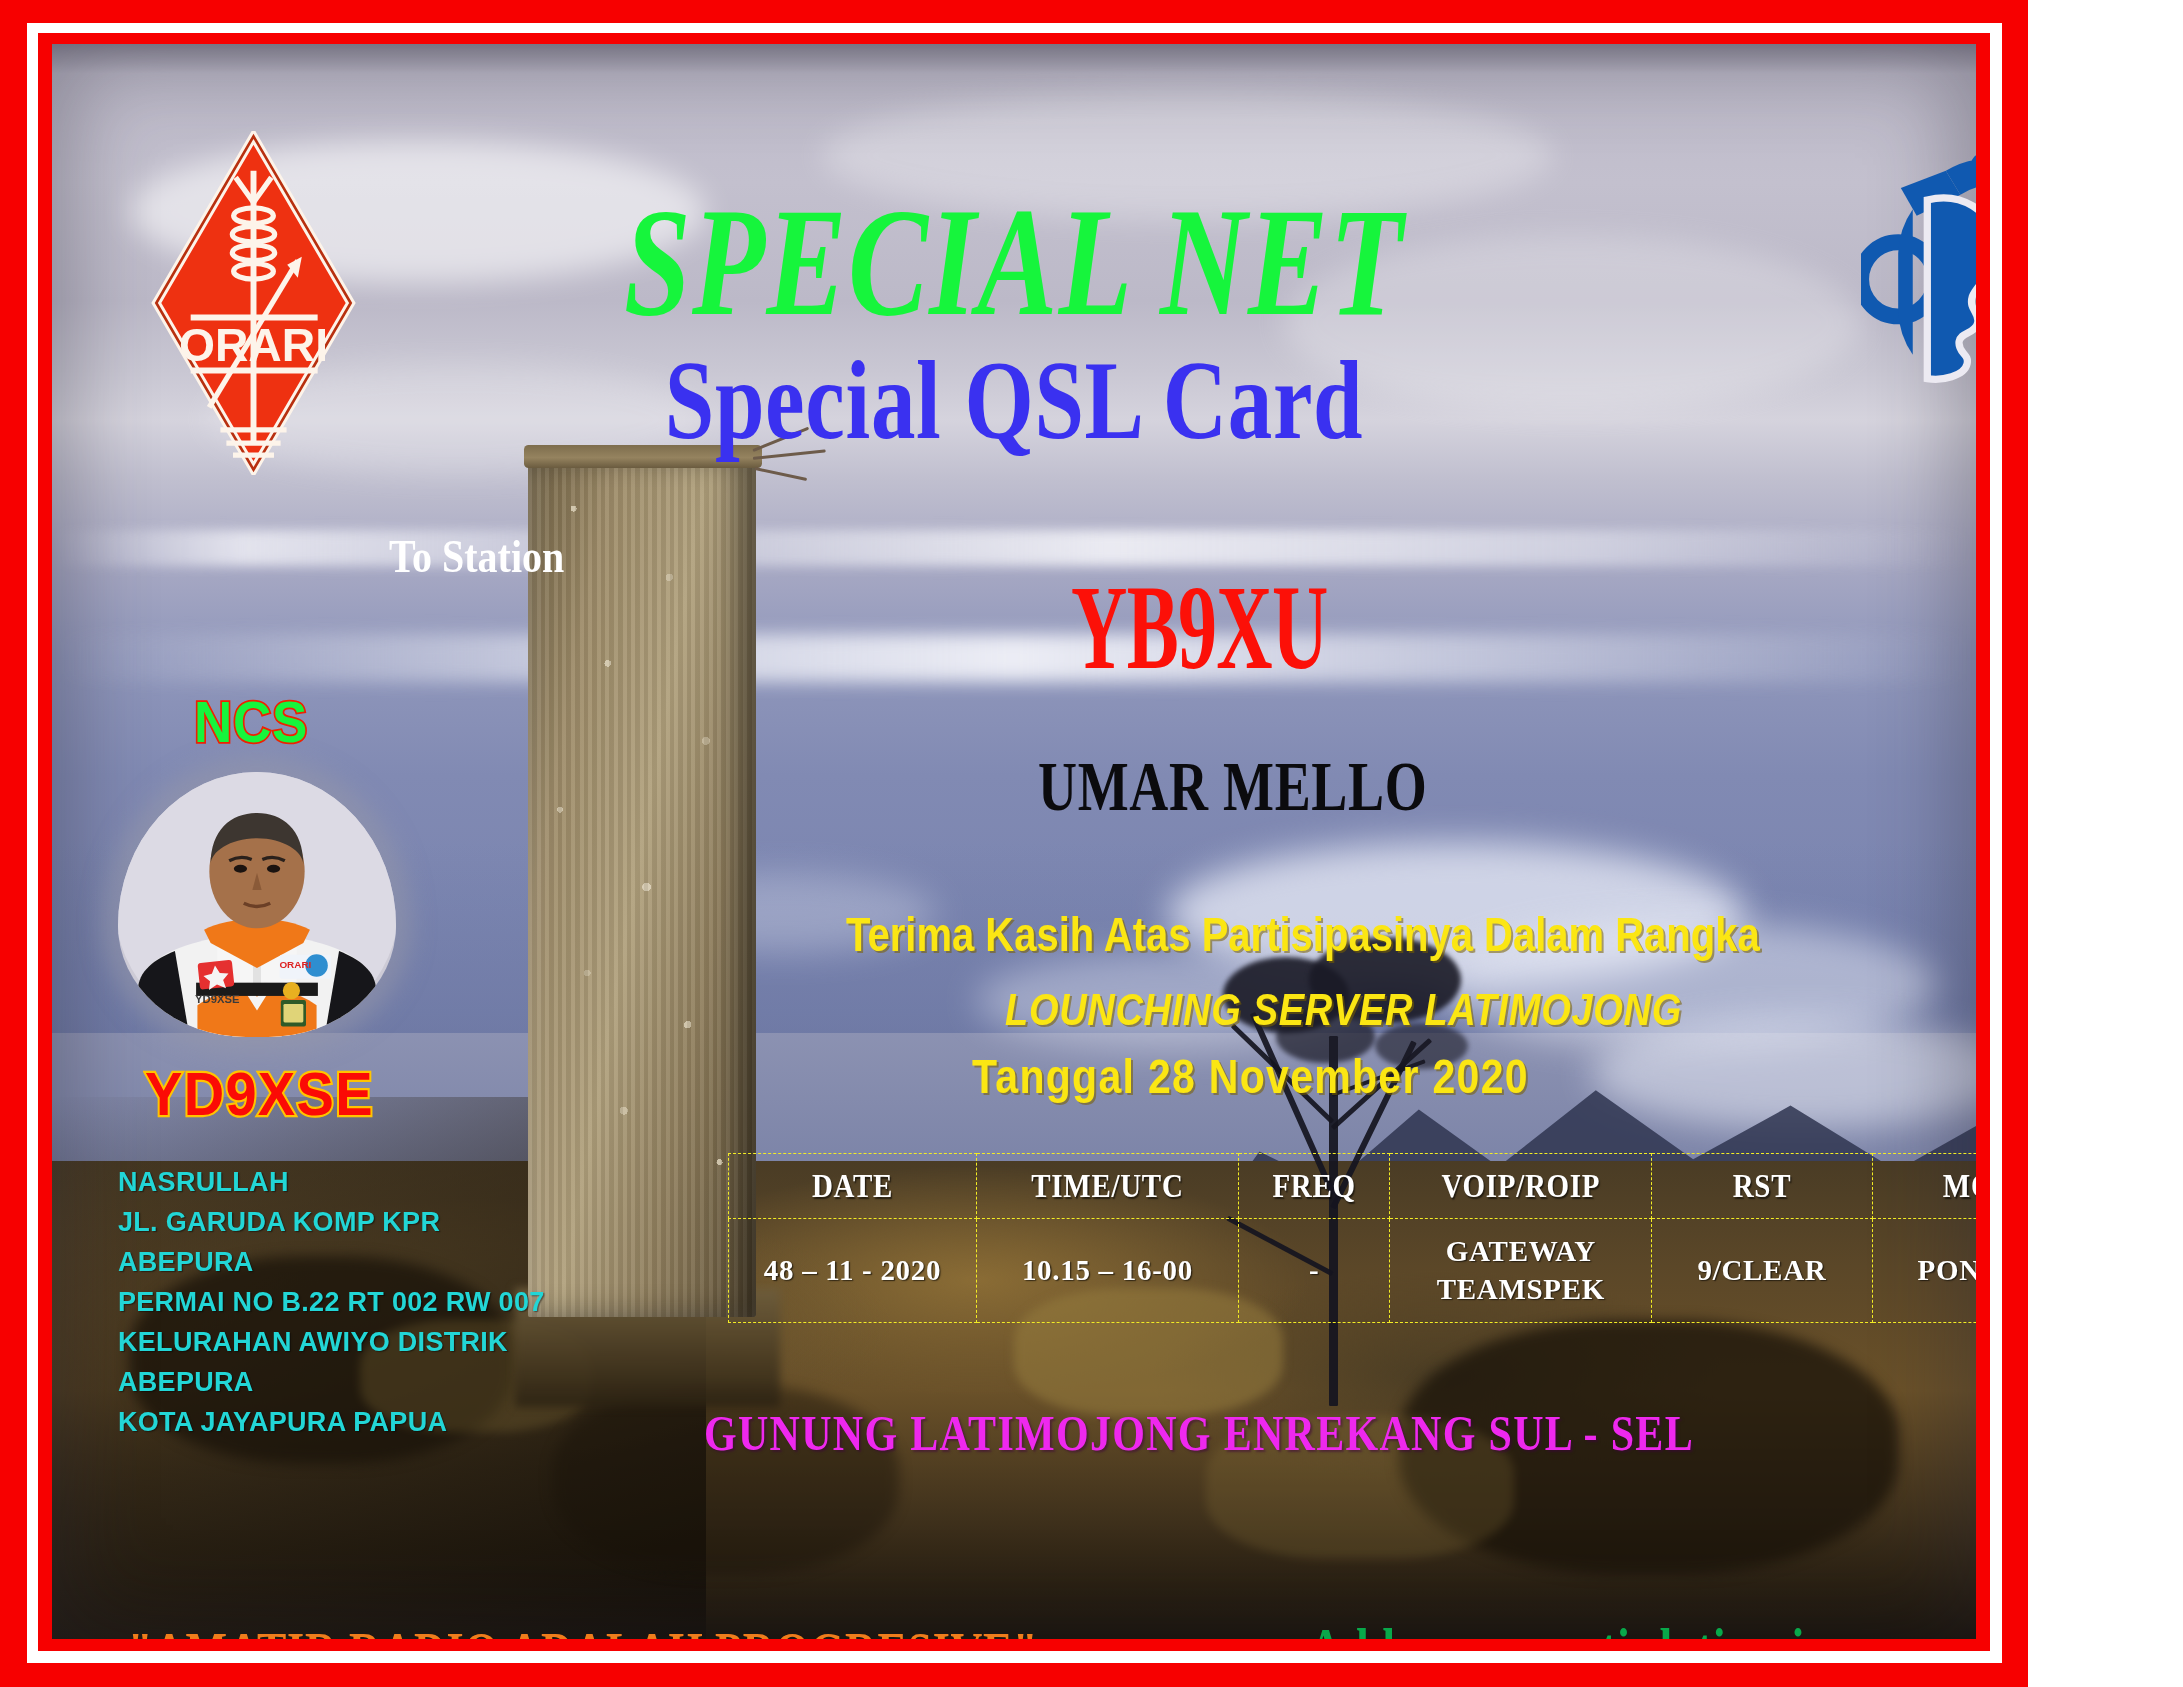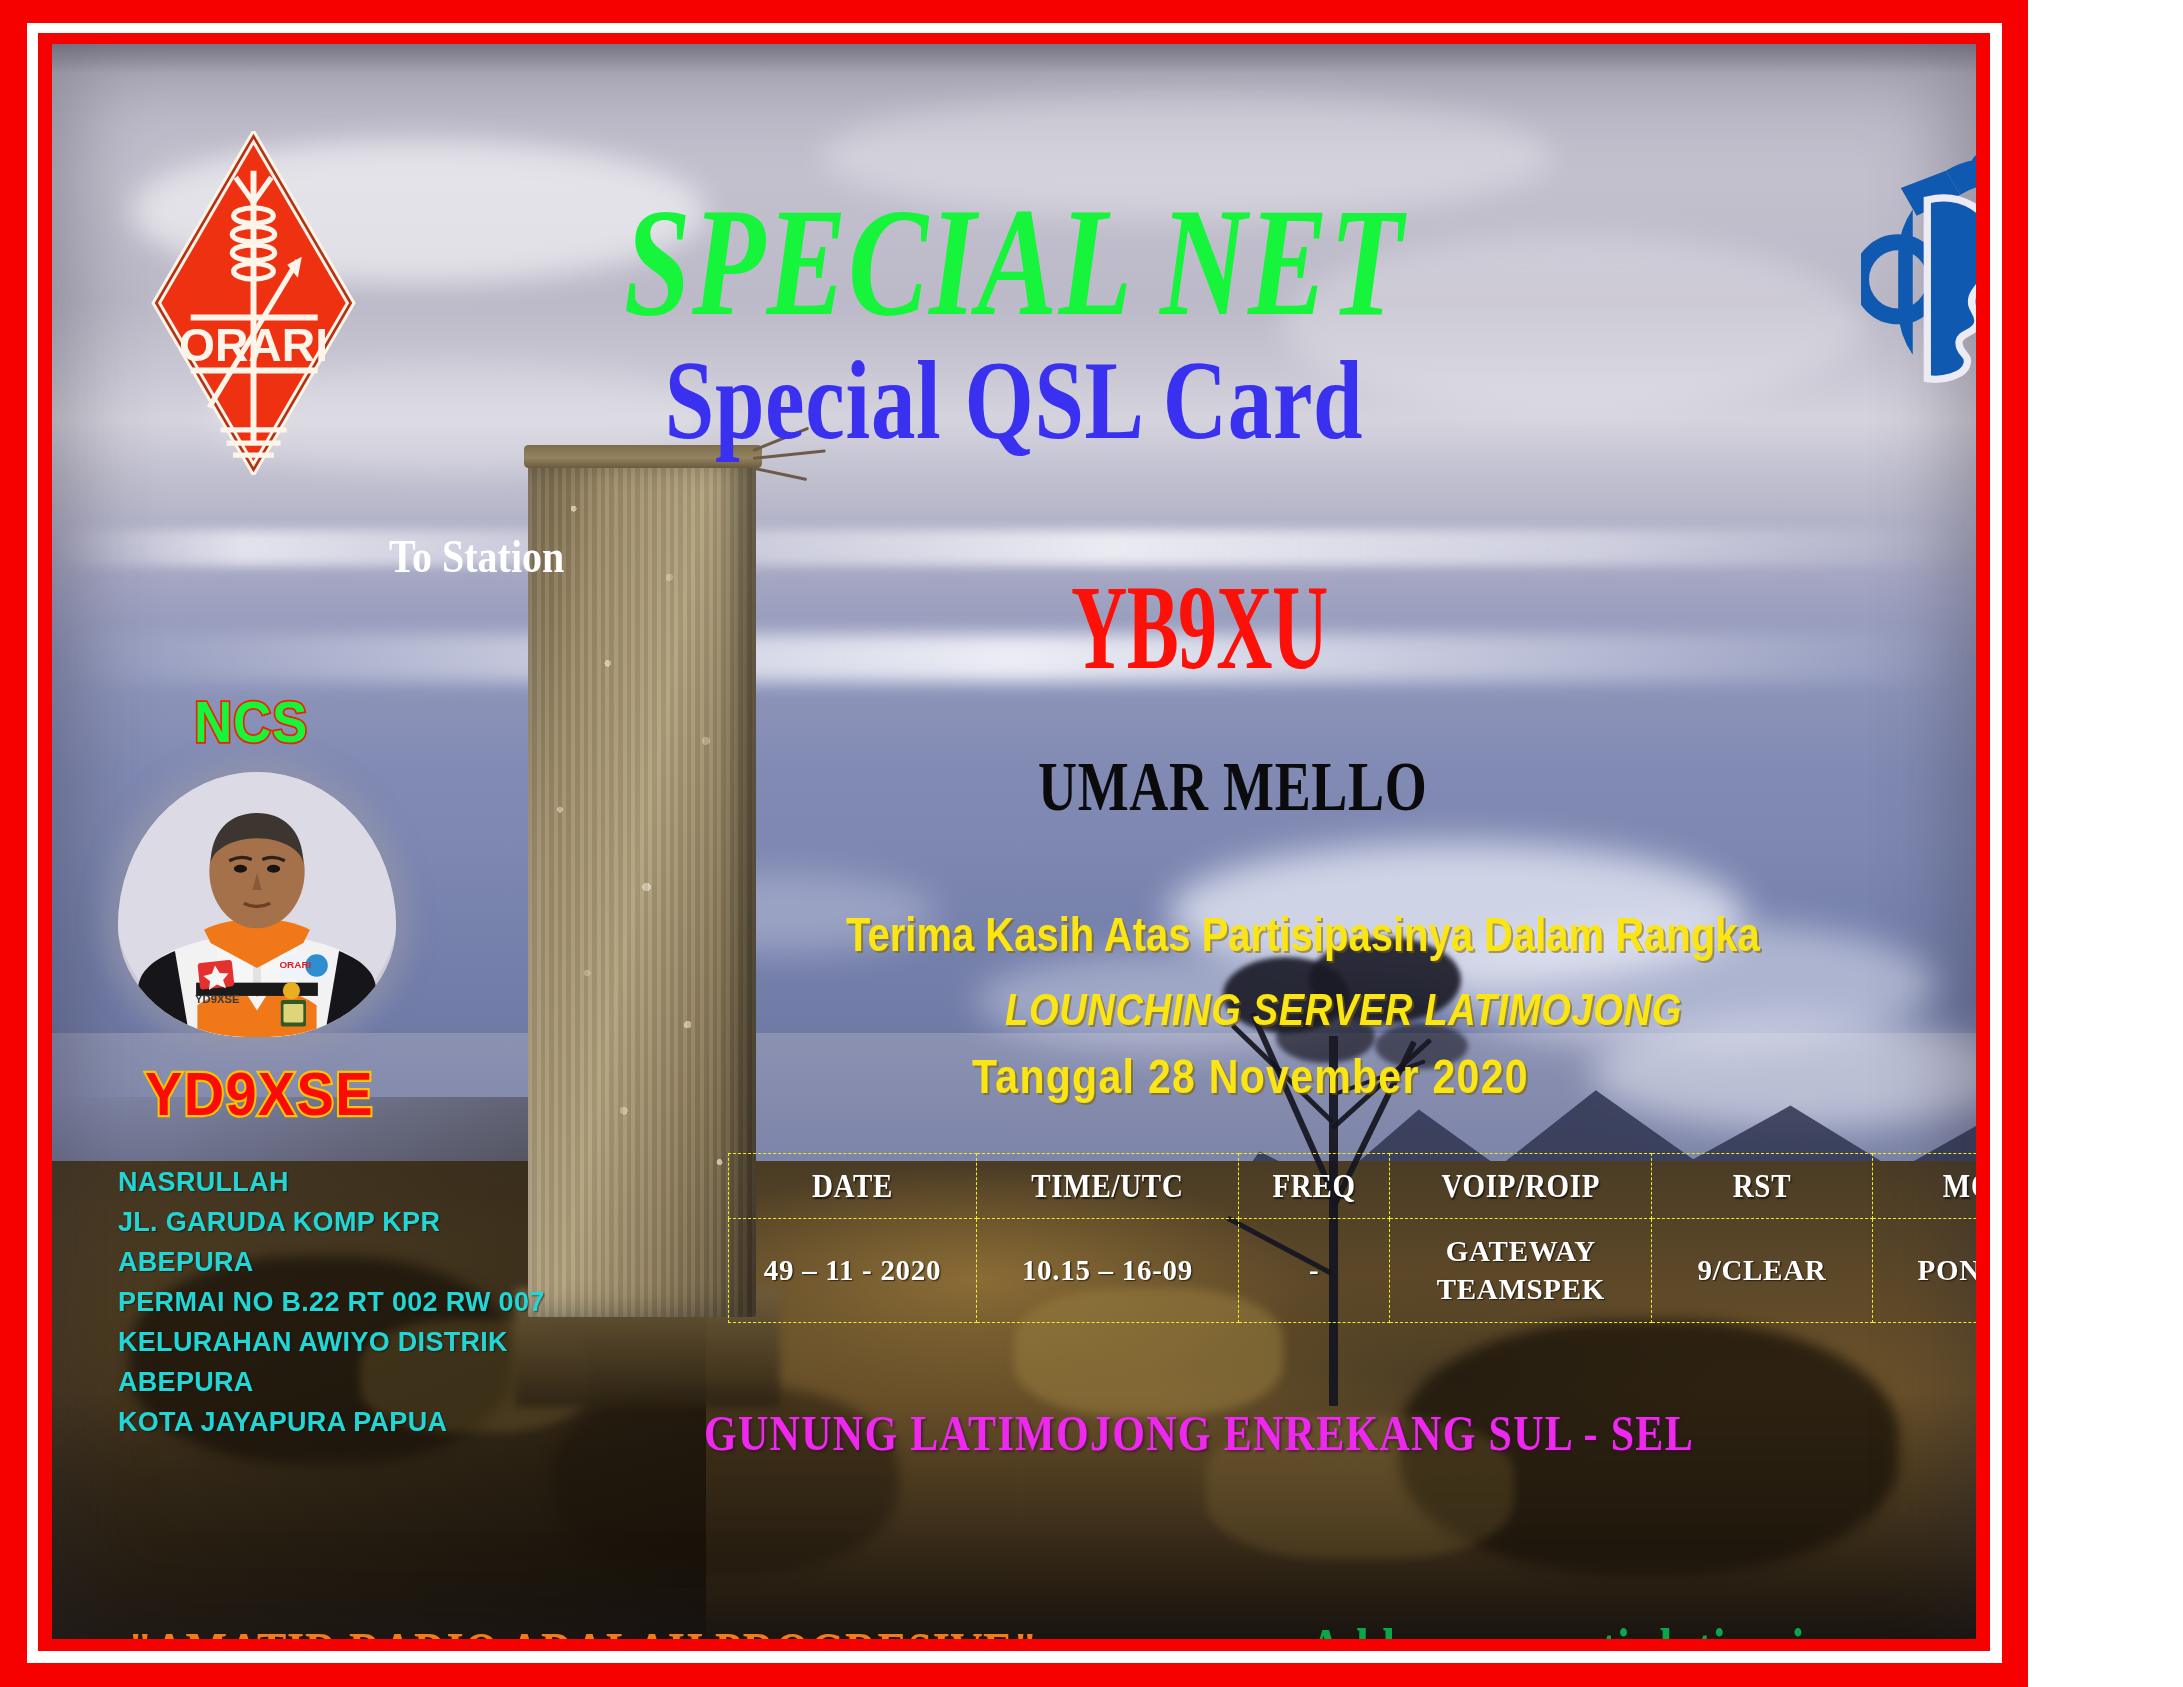--- a/index.html
+++ b/index.html
@@ -340,22 +340,22 @@
           <th style="width:18%">DATE</th>
           <th style="width:19%">TIME/UTC</th>
           <th style="width:11%">FREQ</th>
           <th style="width:19%">VOIP/ROIP</th>
           <th style="width:16%">RST</th>
           <th style="width:17%">MODE</th>
         </tr>
       </thead>
       <tbody>
         <tr>
-          <td>49 – 11 - 2020</td>
-          <td>10.15 – 16-09</td>
+          <td>48 – 11 - 2020</td>
+          <td>10.15 – 16-00</td>
           <td>-</td>
           <td>
             <span>GATEWAY</span>
             <span>TEAMSPEK</span>
           </td>
           <td>9/CLEAR</td>
           <td>PONE/CW</td>
         </tr>
       </tbody>
     </table>

